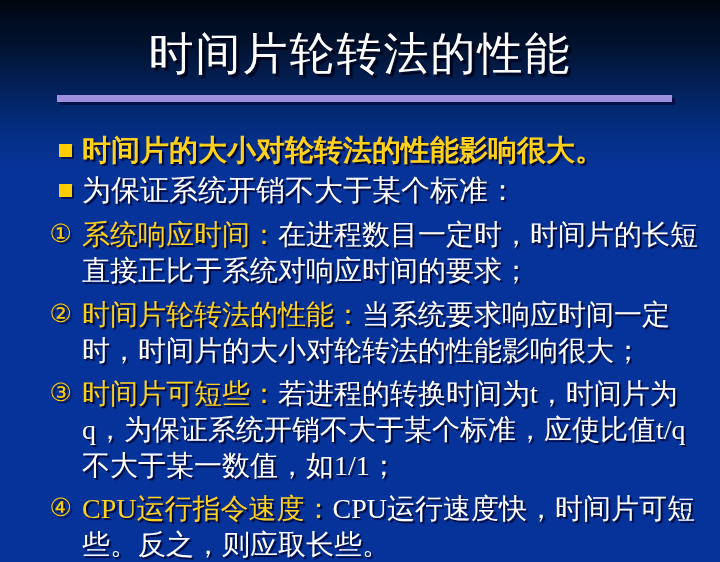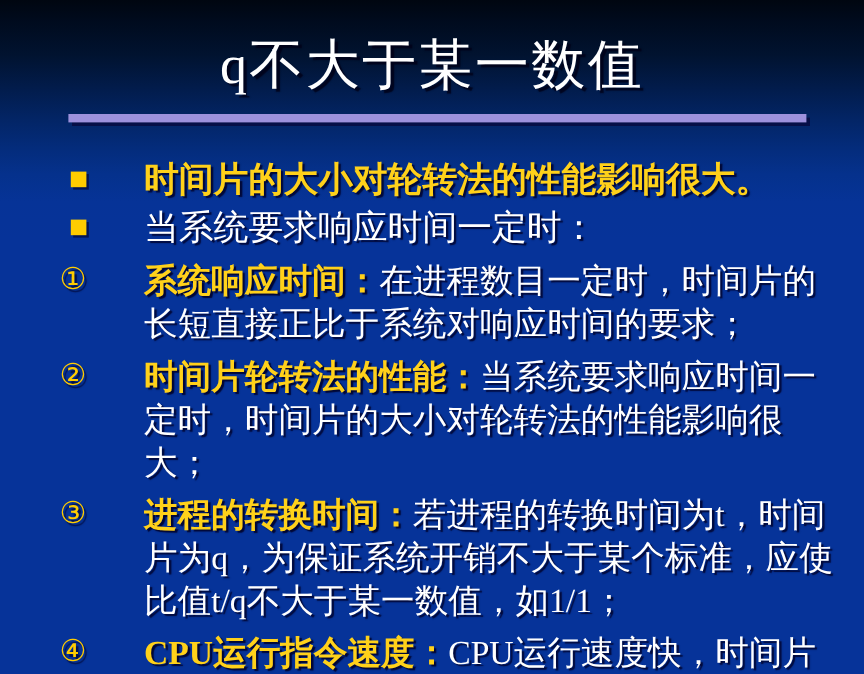--- a/index.html
+++ b/index.html
@@ -64,21 +64,21 @@
   
   #body-list {
     position: absolute;
     left: 0;
     top: 131px;
     width: 720px;
   }
 
   .bullet-row {
     position: relative;
-    padding-left: 120px;
+    padding-left: 82px;
     padding-right: 16px;
     margin-bottom: 4px;
   }
 
   .marker {
     position: absolute;
     left: 0;
     top: 0;
     width: 72px;
     text-align: right;
@@ -112,71 +112,71 @@
     color: #ffffff;
     text-shadow: 2px 2px 1px rgba(0, 0, 40, 0.85);
     word-break: break-all;
   }
   .row-text.level-1 {
     font-size: 29px;
     line-height: 38px;
   }
   .row-text .hl {
     color: #ffd11a;
-    font-weight: bold;
+    font-weight: normal;
     text-shadow: 2px 2px 1px rgba(0, 0, 40, 0.9);
   }
   .row-text.all-hl {
     color: #ffd11a;
     font-weight: bold;
   }
 
   
   #row-1 { margin-bottom: 2px; }
   #row-2 { margin-bottom: 8px; }
   #row-3 { margin-bottom: 8px; }
   #row-4 { margin-bottom: 7px; }
   #row-5 { margin-bottom: 7px; }
 </style>
 </head>
 <body>
 
 <div id="slide">
 
   <div id="title-area">
-    <div id="slide-title">q不大于某一数值</div>
+    <div id="slide-title">时间片轮转法的性能</div>
   </div>
 
   <div id="title-rule"></div>
 
   <div id="body-list">
 
     <div class="bullet-row" id="row-1">
       <div class="marker marker-square"><i></i></div>
       <div class="row-text level-1 all-hl">时间片的大小对轮转法的性能影响很大。</div>
     </div>
 
     <div class="bullet-row" id="row-2">
       <div class="marker marker-square"><i></i></div>
-      <div class="row-text level-1">当系统要求响应时间一定时：</div>
+      <div class="row-text level-1">为保证系统开销不大于某个标准：</div>
     </div>
 
     <div class="bullet-row" id="row-3">
       <div class="marker marker-num">①</div>
       <div class="row-text"><span class="hl">系统响应时间：</span><span>在进程数目一定时，时间片的长短直接正比于系统对响应时间的要求；</span></div>
     </div>
 
     <div class="bullet-row" id="row-4">
       <div class="marker marker-num">②</div>
       <div class="row-text"><span class="hl">时间片轮转法的性能：</span><span>当系统要求响应时间一定时，时间片的大小对轮转法的性能影响很大；</span></div>
     </div>
 
     <div class="bullet-row" id="row-5">
       <div class="marker marker-num">③</div>
-      <div class="row-text"><span class="hl">进程的转换时间：</span><span>若进程的转换时间为t，时间片为q，为保证系统开销不大于某个标准，应使比值t/q不大于某一数值，如1/1；</span></div>
+      <div class="row-text"><span class="hl">时间片可短些：</span><span>若进程的转换时间为t，时间片为q，为保证系统开销不大于某个标准，应使比值t/q不大于某一数值，如1/1；</span></div>
     </div>
 
     <div class="bullet-row" id="row-6">
       <div class="marker marker-num">④</div>
       <div class="row-text"><span class="hl">CPU运行指令速度：</span><span>CPU运行速度快，时间片可短些。反之，则应取长些。</span></div>
     </div>
 
   </div>
 </div>
 

